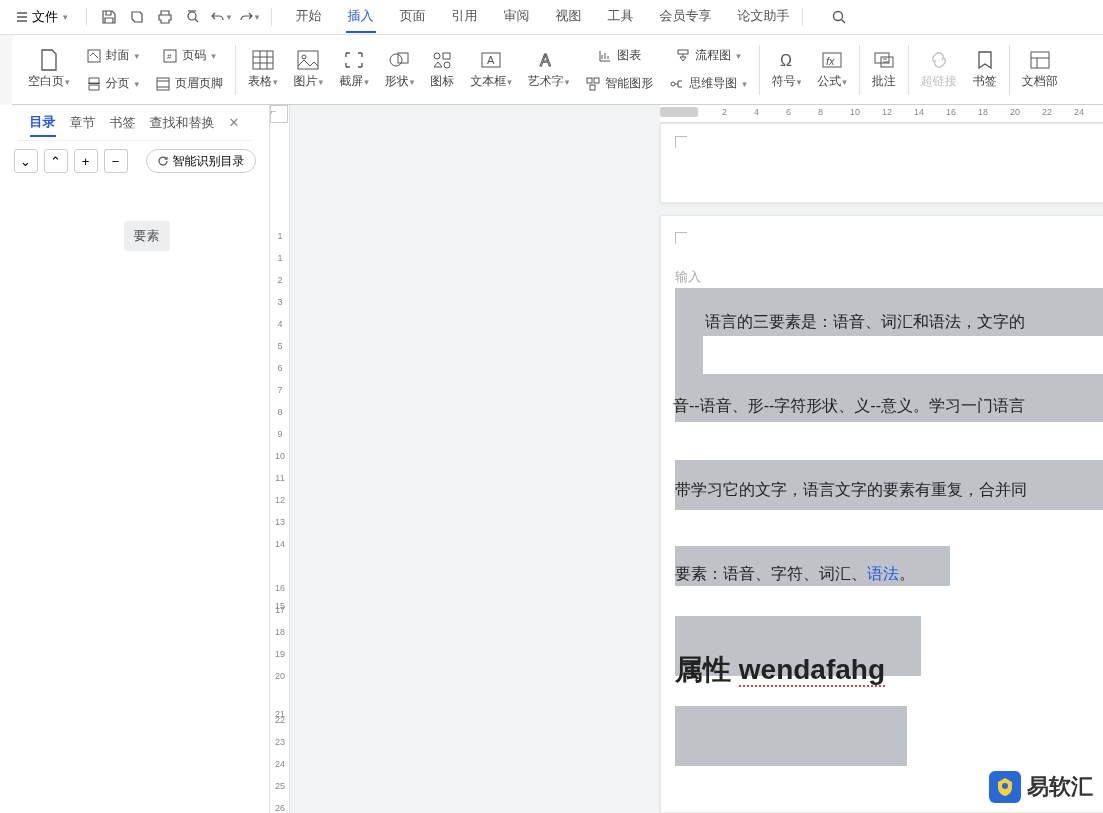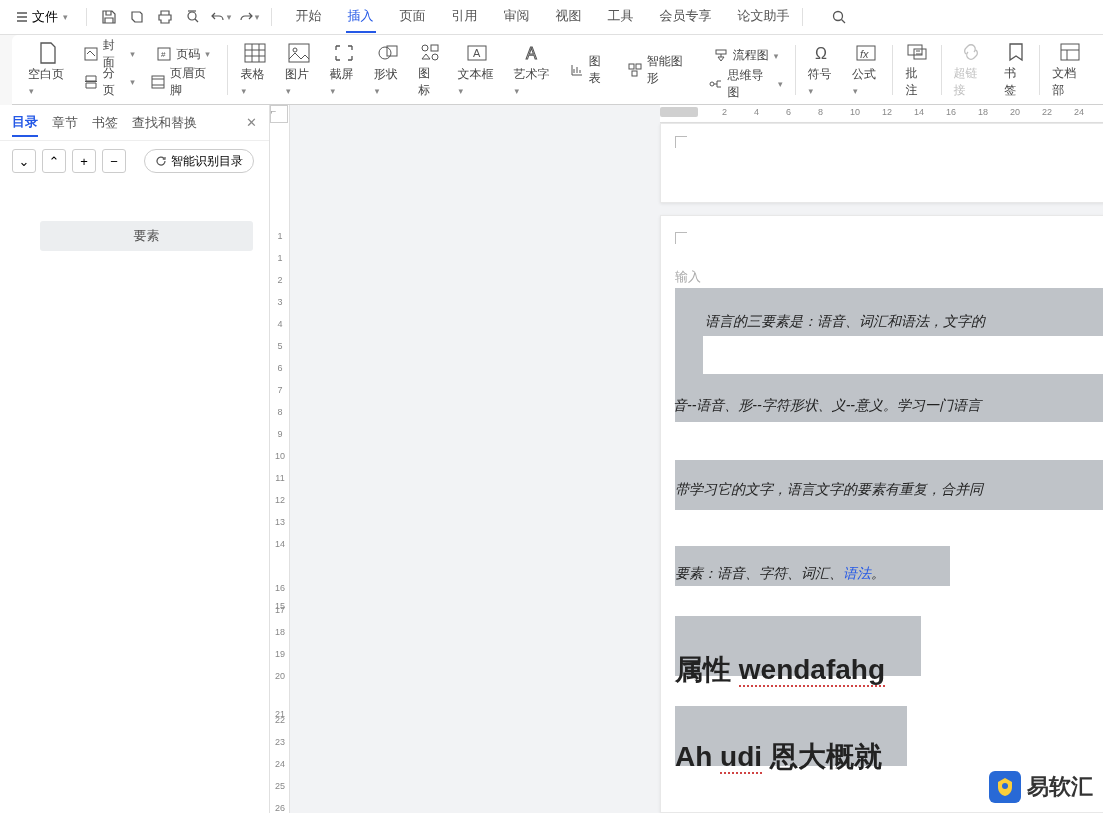--- a/index.html
+++ b/index.html
@@ -21,21 +21,21 @@
 .rbtn { display: flex; flex-direction: column; align-items: center; justify-content: center; font-size: 12px; color: #444; padding: 2px 8px; cursor: pointer; gap: 2px; }
 .rbtn.small { flex-direction: row; font-size: 12px; height: 28px; gap: 4px; }
 .rsep { width: 1px; height: 50px; background: #e0e0e0; margin: 0 4px; }
 .ricon { width: 22px; height: 22px; display: inline-flex; align-items: center; justify-content: center; }
 .ricon16 { width: 16px; height: 16px; display: inline-flex; align-items: center; justify-content: center; }
 .dd { font-size: 9px; margin-left: 1px; color: #888; }
 
 
 .body-area { display: flex; height: calc(813px - 105px); }
 
-.left-panel { width: 270px; background: #fff; border-right: 1px solid #e0e0e0; display: flex; flex-direction: column; }
+.left-panel { width: 270px; background: #fff; border-right: 1px solid #e0e0e0; display: flex; flex-direction: column; align-items: center; }
 .lp-tabs { display: flex; align-items: center; height: 36px; padding: 0 12px; gap: 14px; font-size: 13px; color: #555; border-bottom: 1px solid #eee; }
 .lp-tabs .lp-tab { cursor: pointer; padding: 4px 0; }
 .lp-tabs .lp-tab.active { color: #2458e6; font-weight: 600; border-bottom: 2px solid #2458e6; }
 .lp-tabs .lp-close { margin-left: auto; cursor: pointer; color: #888; }
 .lp-tools { display: flex; align-items: center; padding: 8px 12px; gap: 6px; }
 .lp-tools .sq { width: 24px; height: 24px; border: 1px solid #ccc; border-radius: 3px; display: flex; align-items: center; justify-content: center; cursor: pointer; font-size: 13px; background: #fff; }
 .lp-tools .smart { height: 24px; border: 1px solid #ccc; border-radius: 12px; display: flex; align-items: center; padding: 0 10px; font-size: 12px; gap: 4px; cursor: pointer; margin-left: 12px; background:#fff; }
 .lp-list { padding: 40px 16px 0 40px; }
 .lp-item { background: #eceef0; border-radius: 3px; padding: 6px 10px; font-size: 13px; text-align: center; color: #555; }
 
@@ -50,21 +50,21 @@
 .hruler .hbar { position: absolute; left: 0; top: 2px; height: 10px; width: 38px; background: #d0d0d0; border-radius: 2px; }
 .hruler .hn { position: absolute; top: 2px; }
 
 .page1 { position: absolute; left: 370px; top: 18px; width: 460px; height: 80px; background: #fff; box-shadow: 0 1px 3px rgba(0,0,0,0.08); border: 1px solid #e8e8e8; }
 .page1 .pmark { position: absolute; left: 14px; top: 12px; width: 12px; height: 12px; border-left: 1px solid #bbb; border-top: 1px solid #bbb; }
 
 .page2 { position: absolute; left: 370px; top: 110px; width: 460px; bottom: 0; background: #fff; box-shadow: 0 1px 3px rgba(0,0,0,0.08); border: 1px solid #e8e8e8; }
 .page2 .pmark { position: absolute; left: 14px; top: 16px; width: 12px; height: 12px; border-left: 1px solid #bbb; border-top: 1px solid #bbb; }
 .page2 .input-lbl { position: absolute; left: 14px; top: 52px; font-size: 13px; color: #aaa; }
 .page2 .sel { background: #bfc3c8; }
-.page2 .tline { position: absolute; font-size: 14px; color: #222; line-height: 1; white-space: nowrap; font-style: italic; }
+.page2 .tline { position: absolute; font-size: 16px; color: #222; line-height: 1; white-space: nowrap; }
 .page2 .link { color: #2458e6; }
 .page2 .bline { font-size: 28px; font-weight: 700; color: #222; position: absolute; white-space: nowrap; }
 .page2 .spell { border-bottom: 2px dotted #d04444; }
 
 
 .wm { position: absolute; right: 10px; bottom: 10px; display: flex; align-items: center; gap: 6px; font-size: 22px; font-weight: 700; color: #333; }
 .wm .wmico { width: 32px; height: 32px; background: #2869d6; border-radius: 6px; display: flex; align-items: center; justify-content: center; }
 
 svg { display: block; }
 </style>
@@ -253,21 +253,21 @@
     </div>
   <div class="rbtn">
       <span class="ricon">
         <svg width="22" height="20">
           <text x="3" y="16" font-size="16" fill="none" stroke="#555" stroke-width="1">A</text>
         </svg>
       </span>
       <span><span>艺术字</span><span class="dd">▾</span></span>
     </div>
 
-  <div style="display:flex;flex-direction:row;">
+  <div style="display:flex;flex-direction:column;">
     <div class="rbtn small">
         <span class="ricon16">
           <svg width="14" height="14">
             <path d="M2 12V2M2 12h10M4 10V6M7 10V4M10 10V7" stroke="#555" fill="none"></path>
           </svg>
         </span>
         <span>图表</span>
       </div>
     <div class="rbtn small">
         <span class="ricon16">
@@ -464,23 +464,20 @@
 
       <div class="tline" style="left:44px;top:98px;">语言的三要素是：语音、词汇和语法，文字的</div>
       <div class="tline" style="left:12px;top:182px;">音--语音、形--字符形状、义--意义。学习一门语言</div>
       <div class="tline" style="left:14px;top:266px;">带学习它的文字，语言文字的要素有重复，合并同</div>
       <div class="tline" style="left:14px;top:350px;">
         <span>要素：语音、字符、词汇、</span><span class="link">语法</span><span>。</span>
       </div>
       <div class="bline" style="left:14px;top:435px;">
         <span>属性 </span><span class="spell">wendafahg</span>
       </div>
-      <div class="bline" style="left:14px;top:522px;">
-        <span>Ah </span><span class="spell">udi</span><span> 恩大概就</span>
-      </div>
     </div>
   </div>
 </div>
 
 <div class="wm">
   <div class="wmico">
     <svg width="22" height="22" viewBox="0 0 22 22">
         <path d="M11 2l7 4v5c0 5-3 8-7 9-4-1-7-4-7-9V6z" fill="#fbcf3a"></path>
         <circle cx="11" cy="10" r="3" fill="#2869d6"></circle>
       </svg>

